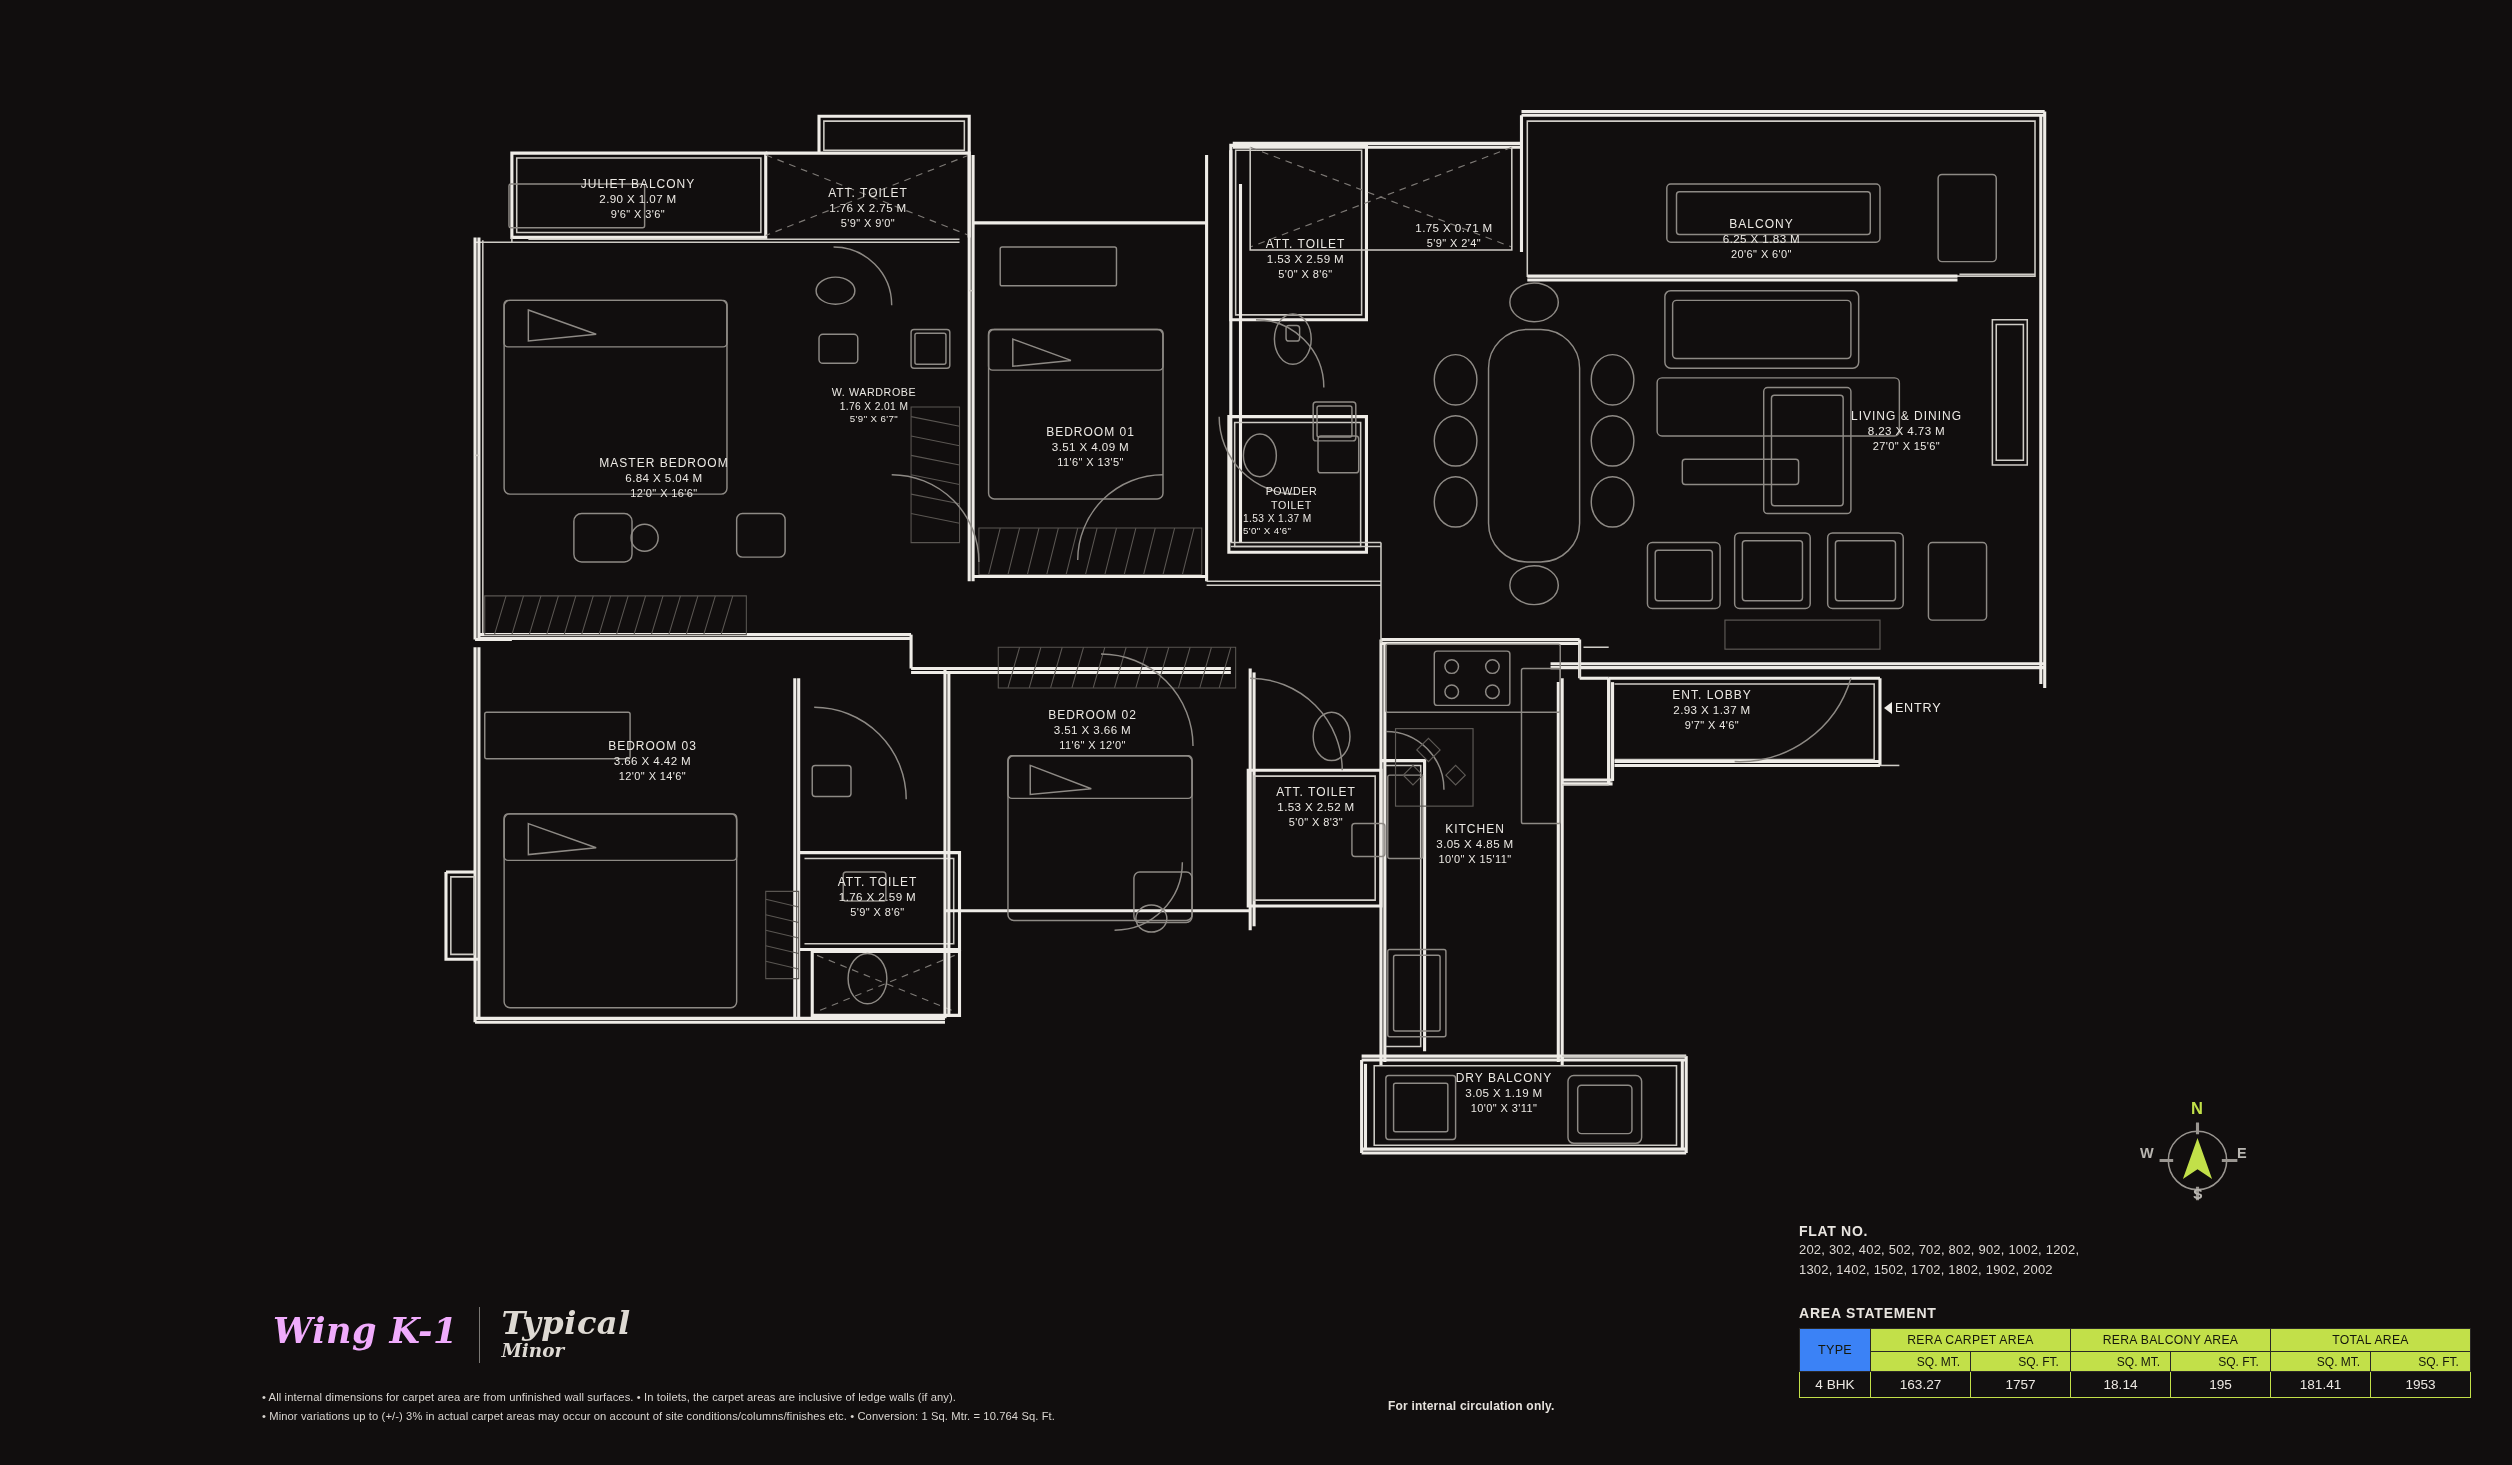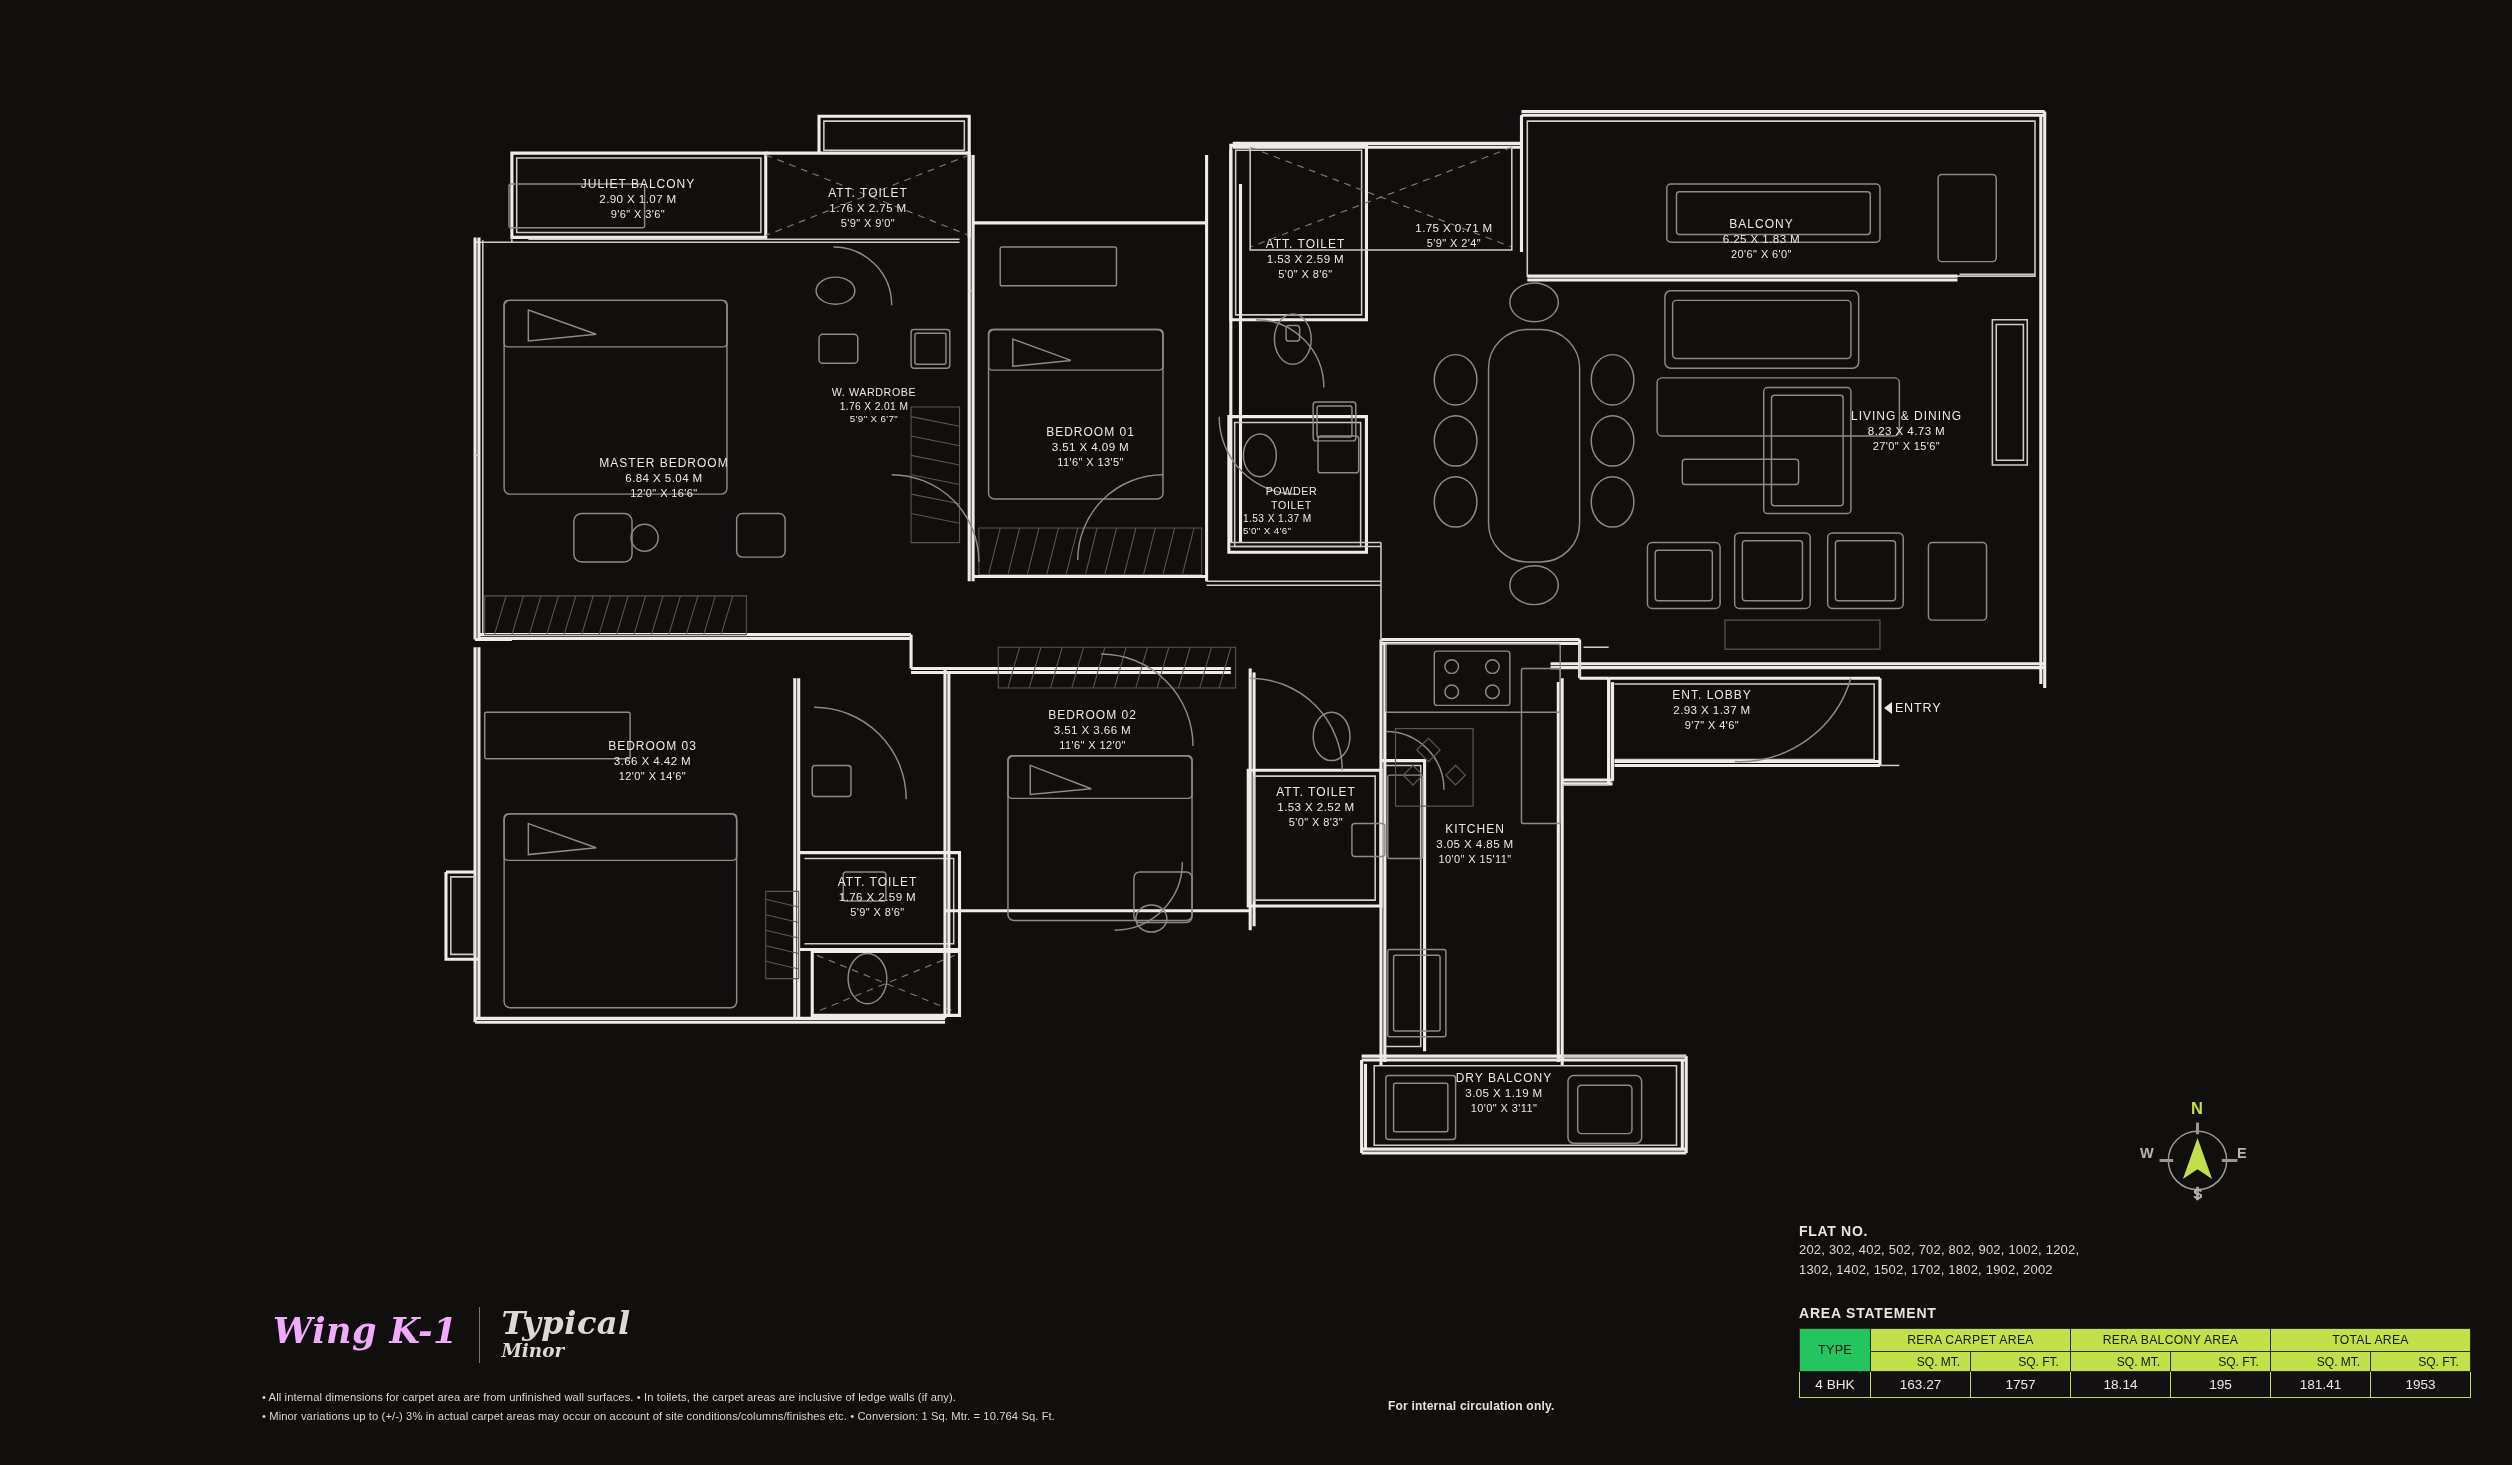--- a/index.html
+++ b/index.html
@@ -65,21 +65,21 @@
   #flatno .h{font-size:14px;font-weight:700;letter-spacing:0.7px;color:#e9e5e0;}
   #flatno .l{display:block;font-size:13px;line-height:1.42;margin-top:1.9px;letter-spacing:0.2px;}
 
   #areahdr{position:absolute;left:1799px;top:1305px;font-size:14px;font-weight:700;letter-spacing:0.8px;color:#e9e5e0;}
 
   #areatbl{position:absolute;left:1799px;top:1328px;border-collapse:collapse;}
   #areatbl td,#areatbl th{border:1px solid #2a2825;text-align:center;
       font-size:12.6px;color:#15170c;font-weight:400;padding:0;}
   #areatbl .grp{background:#c2e049;height:22px;letter-spacing:0.3px;line-height:1.05;font-size:12.2px;}
   #areatbl .unit{background:#c2e049;height:19.4px;font-size:12px;padding-left:36px;}
-  #areatbl .typecell{background:#22c55e;font-size:12.6px;}
+  #areatbl .typecell{background:#3b82f6;font-size:12.6px;}
   #areatbl .valrow td{background:#121010;color:#ece8e3;height:25px;font-size:13.6px;border:1px solid #c2e049;}
   #areatbl .valrow td.type{background:#121010;color:#ece8e3;}
 </style>
 </head>
 <body>
 
 <div id="stage">
 
   <div id="planwrap">
   <svg class="plan" viewBox="0 0 2592 1512">

